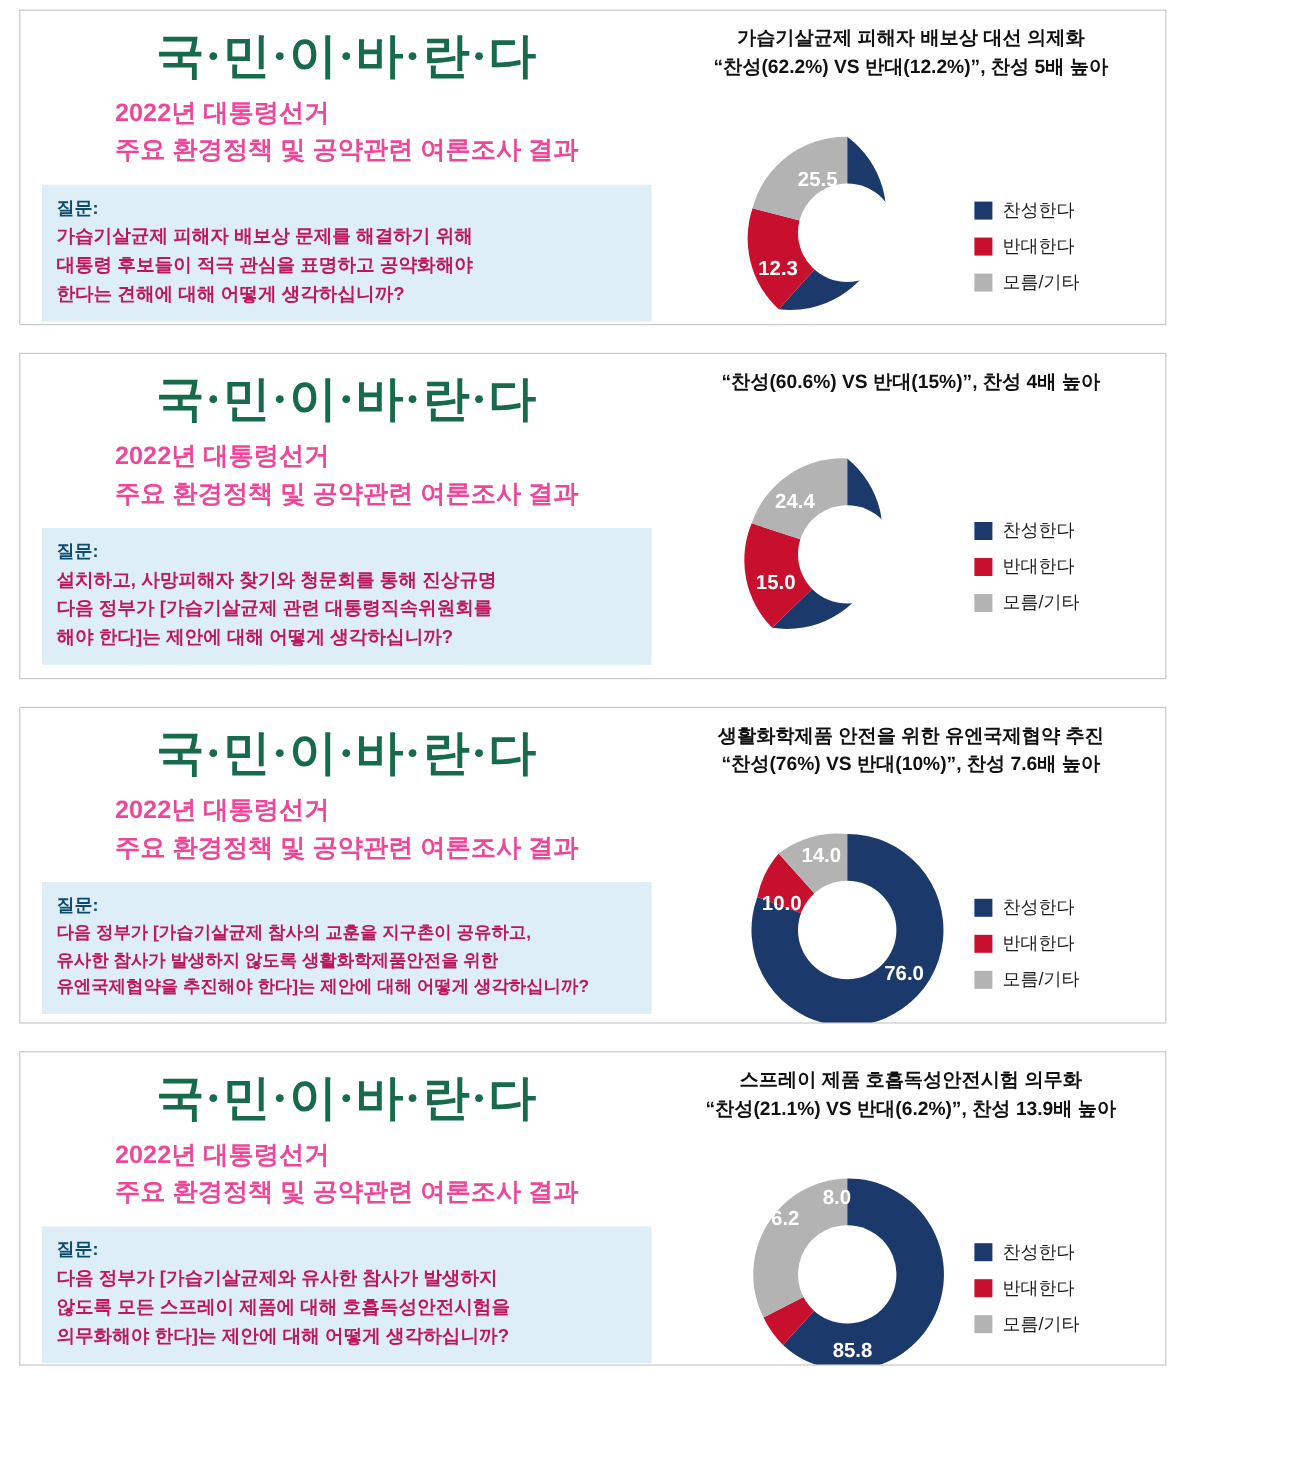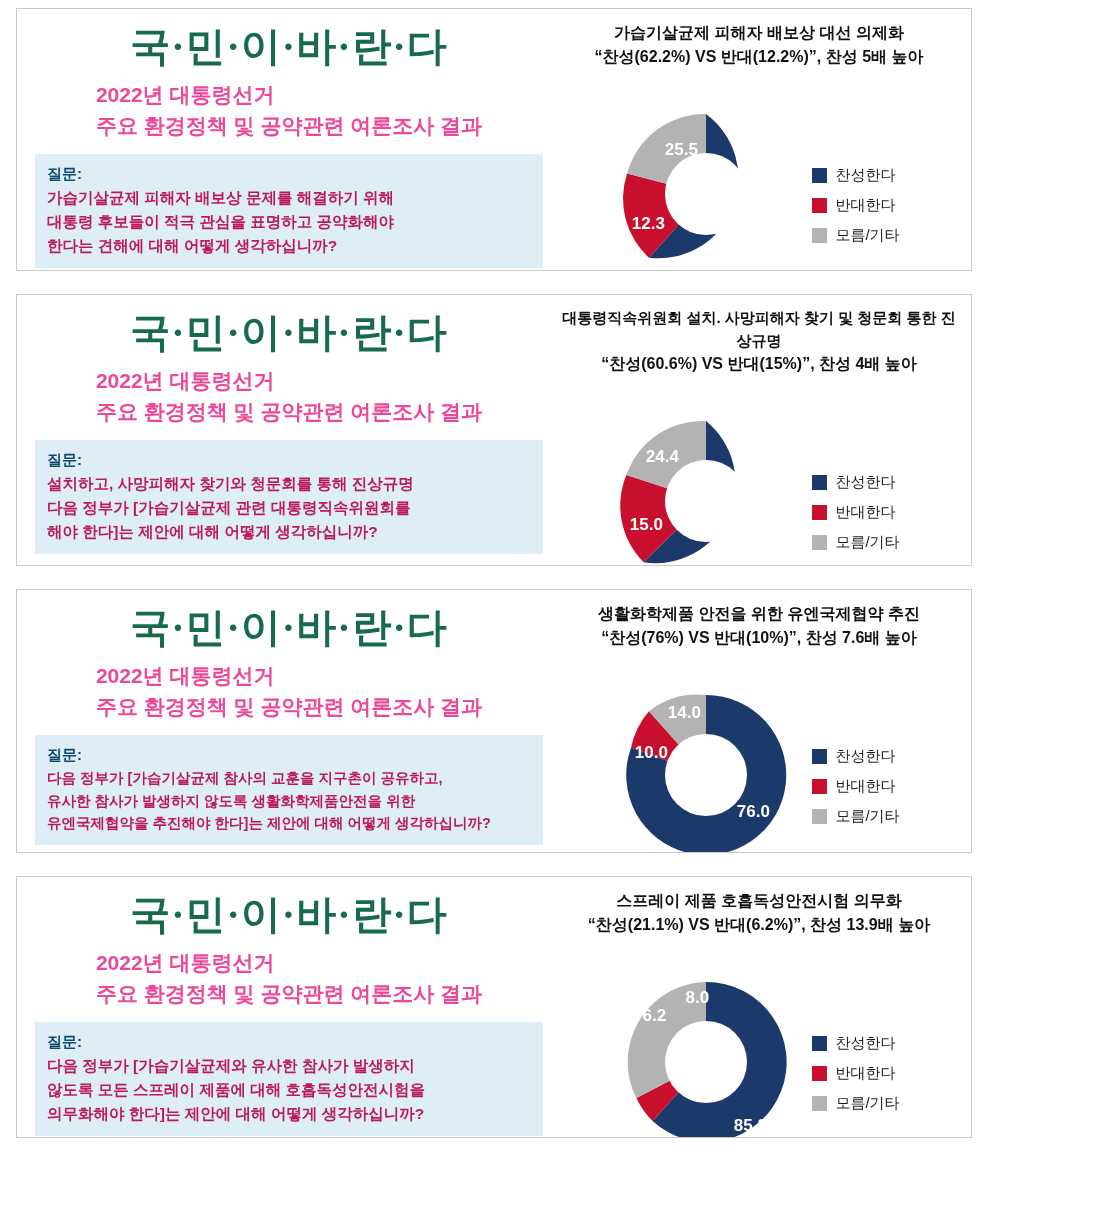--- a/index.html
+++ b/index.html
@@ -207,21 +207,20 @@
         <span class="q-label">질문:</span>
         <div class="q-text">
           <div>설치하고, 사망피해자 찾기와 청문회를 통해 진상규명</div>
           <div>다음 정부가 [가습기살균제  관련 대통령직속위원회를</div>
           <div>해야 한다]는 제안에 대해 어떻게 생각하십니까?</div>
         </div>
       </div>
     </div>
     <div class="card-right">
       <div class="chart-title">
-        <div style="font-size:15px;">대통령직속위원회 설치. 사망피해자 찾기 및 청문회 통한 진상규명</div>
         <div>“찬성(60.6%) VS 반대(15%)”, 찬성 4배 높아</div>
       </div>
       <div class="chart-area">
         <div class="donut-wrap" style="width:176px;height:176px;">
           <svg width="176" height="176" viewBox="0 0 176 176">
 
             <path fill="#1b3a6b" d="M88 88 L88 8 A80 80 0 0 1 25.5 149.2 L88 88 Z"></path>
 
             <path fill="#c8102e" d="M88 88 L25.5 149.2 A80 80 0 0 1 8.4 62.1 L88 88 Z"></path>
 
@@ -329,21 +328,21 @@
         <div class="donut-wrap" style="width:176px;height:176px;">
           <svg width="176" height="176" viewBox="0 0 176 176">
 
             <path fill="#1b3a6b" d="M88 88 L88 8 A80 80 0 1 1 34.5 146.9 L88 88 Z"></path>
 
             <path fill="#c8102e" d="M88 88 L34.5 146.9 A80 80 0 0 1 18.3 124.0 L88 88 Z"></path>
 
             <path fill="#b3b3b3" d="M88 88 L18.3 124.0 A80 80 0 0 1 88 8 L88 88 Z"></path>
             <circle cx="88" cy="88" r="41" fill="#ffffff"></circle>
           </svg>
-          <div class="val-label" style="left:92px;top:152px;margin-left:40px;">85.8</div>
+          <div class="val-label" style="left:92px;top:152px;">85.8</div>
           <div class="val-label" style="left:36px;top:42px;">6.2</div>
           <div class="val-label" style="left:79px;top:24px;">8.0</div>
         </div>
         <div class="legend">
           <div class="legend-row">
             <span class="swatch" style="background:#1b3a6b;"></span>
             <span>찬성한다</span>
           </div>
           <div class="legend-row">
             <span class="swatch" style="background:#c8102e;"></span>

